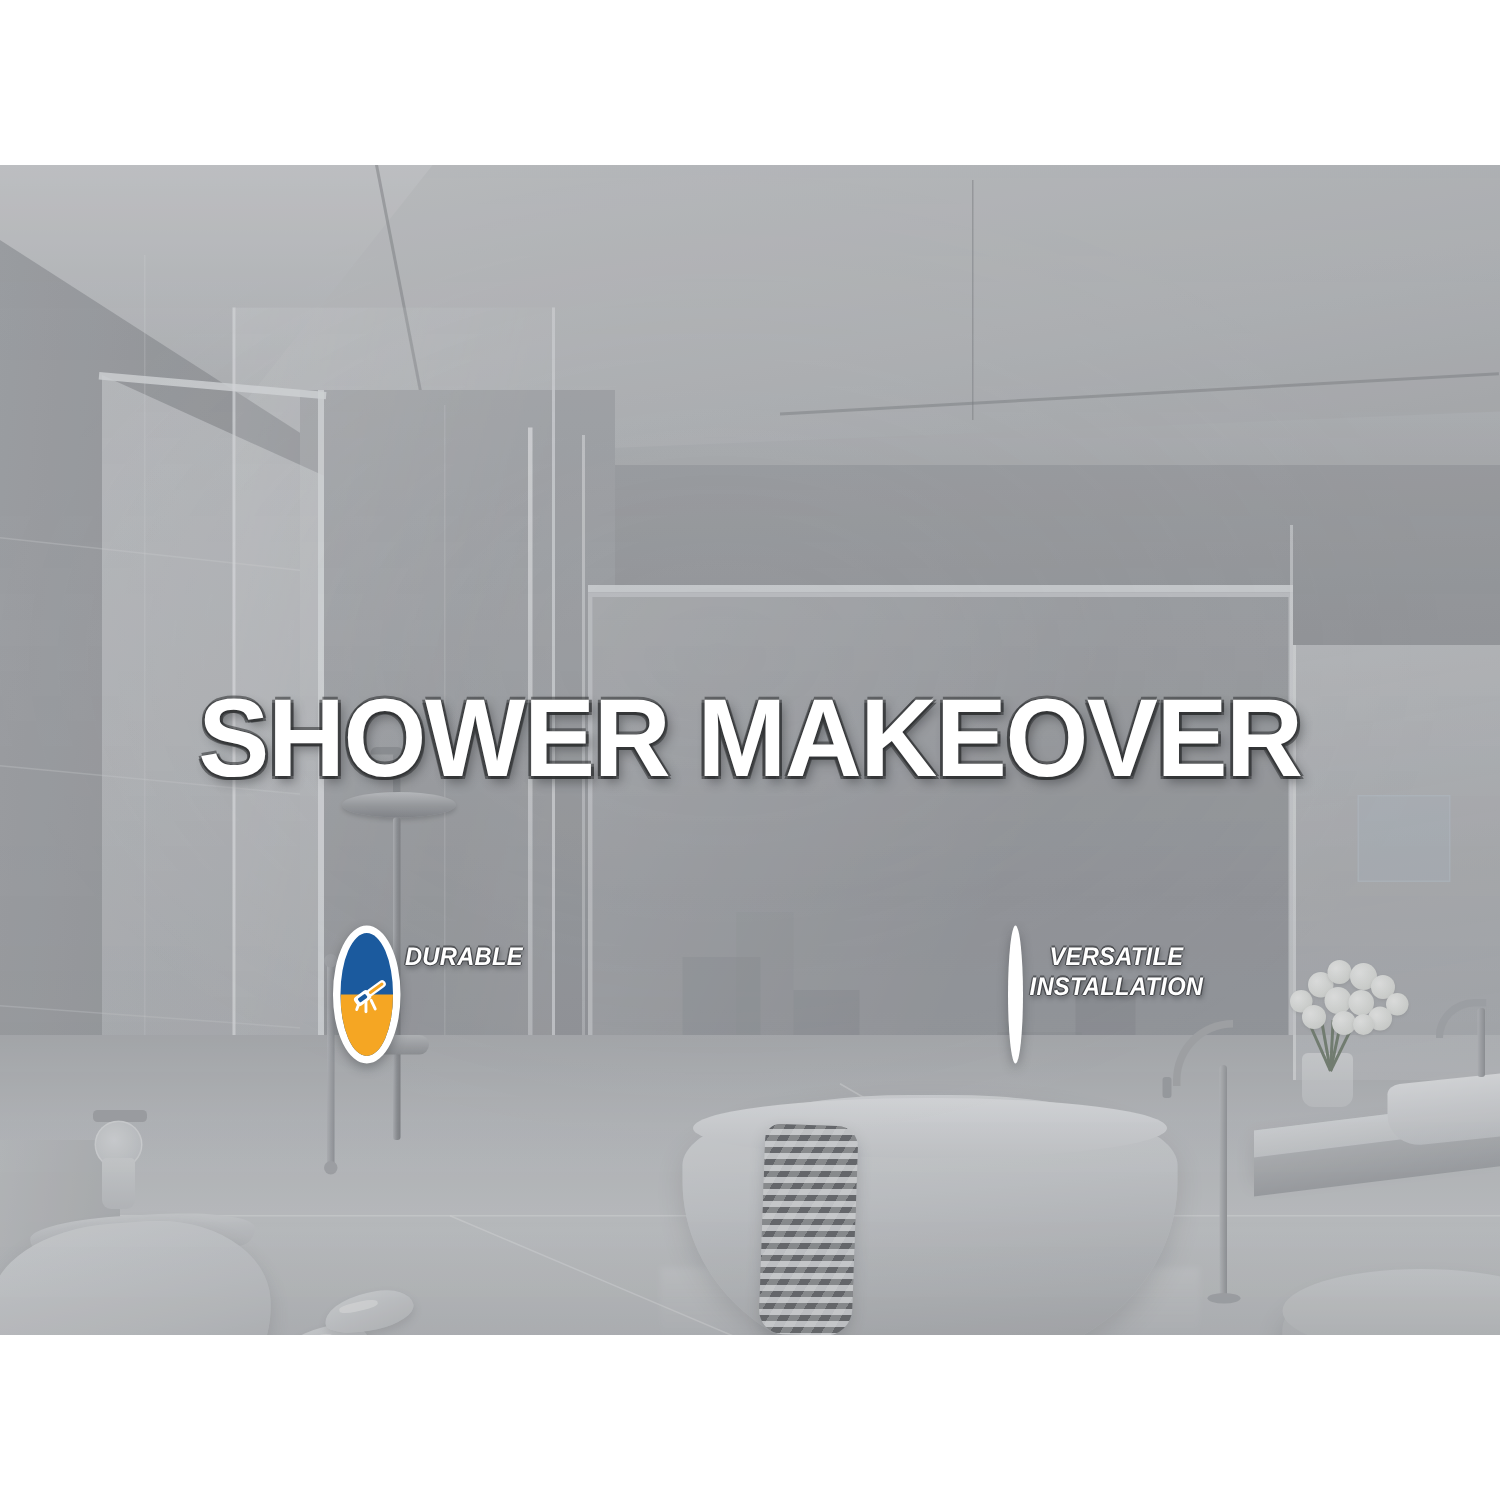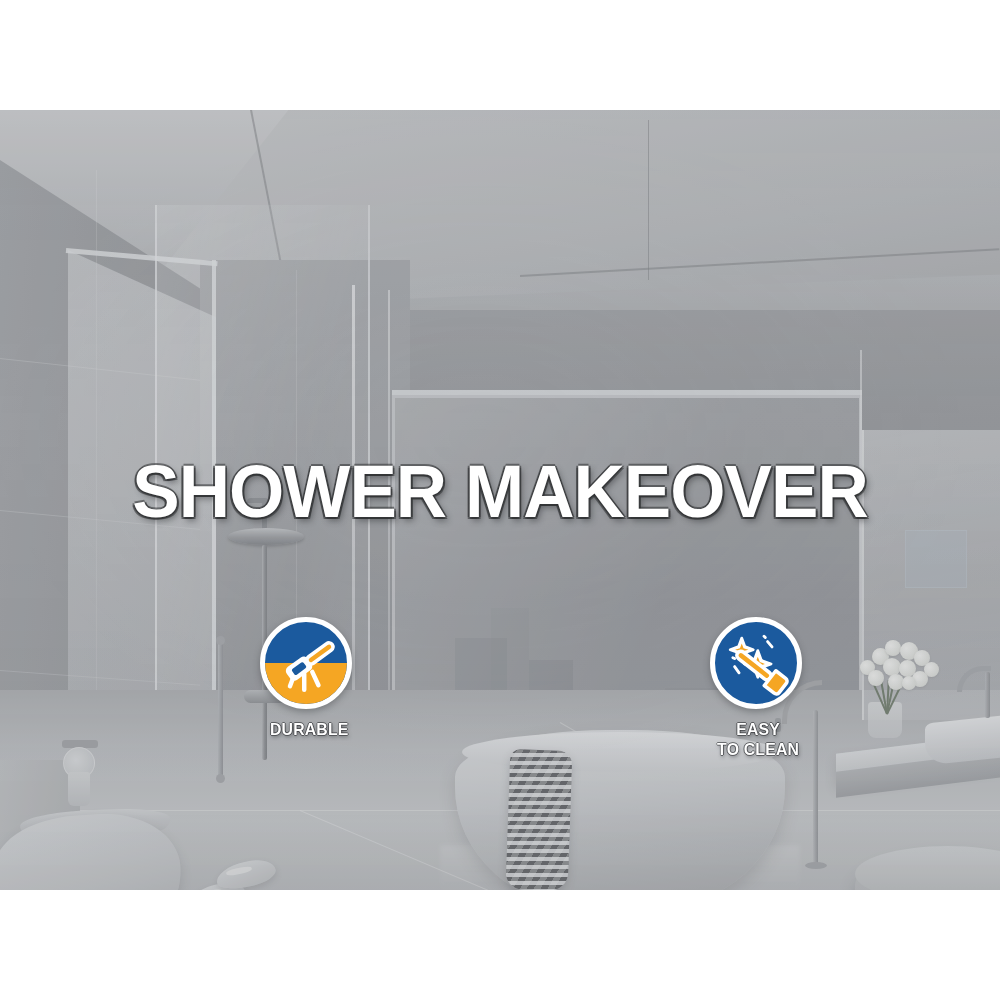--- a/index.html
+++ b/index.html
@@ -510,22 +510,23 @@
     width: 580px;
     height: 165px;
     z-index: 30;
     display: flex;
     justify-content: space-between;
     align-items: flex-start;
   }
   .feature {
     width: 130px;
     display: flex;
-    flex-direction: column;
-    align-items: flex-end;
+    flex-direction: row;
+    align-items: flex-start;
+    font-style: italic;
   }
   .badge {
     width: 92px;
     height: 92px;
     border-radius: 50%;
     background: #1b5a9e;
     border: 5px solid #ffffff;
     box-sizing: border-box;
     position: relative;
     overflow: hidden;
@@ -707,43 +708,37 @@
             <rect x="24" y="40" width="24" height="13" rx="3" fill="#ffffff" stroke="#ffffff" stroke-width="5" stroke-linejoin="round"></rect>
             <rect x="28" y="42.5" width="16" height="8" rx="2" fill="#1b5a9e"></rect>
             <rect x="48" y="42" width="34" height="9" rx="4.5" fill="#f5a623" stroke="#ffffff" stroke-width="4"></rect>
           </g>
         </svg>
       </div>
       <div class="feature-label">DURABLE</div>
     </div>
 
 
+
     <div class="feature">
       <div class="badge">
         <svg viewBox="0 0 92 92" xmlns="http://www.w3.org/2000/svg">
 
-          <path d="M30 18 L33.5 27.5 L43 31 L33.5 34.5 L30 44 L26.5 34.5 L17 31 L26.5 27.5 Z" fill="#ffffff" stroke="#ffffff" stroke-width="3" stroke-linejoin="round"></path>
-          <path d="M30 24 L32 29.5 L37.5 31 L32 32.5 L30 38 L28 32.5 L22.5 31 L28 29.5 Z" fill="#f5a623"></path>
-          <path d="M48 32 L52 43 L63 47 L52 51 L48 62 L44 51 L33 47 L44 43 Z" fill="#ffffff" stroke="#ffffff" stroke-width="3" stroke-linejoin="round"></path>
-          <path d="M48 39 L50.3 45 L56 47 L50.3 49 L48 55 L45.7 49 L40 47 L45.7 45 Z" fill="#f5a623"></path>
-          <g stroke="#ffffff" stroke-width="3.2" stroke-linecap="round">
-            <line x1="22" y1="50" x2="27" y2="57"></line>
-            <line x1="59" y1="22" x2="64" y2="28"></line>
-            <line x1="20" y1="40" x2="22" y2="41"></line>
-            <line x1="55" y1="16" x2="56.5" y2="17.5"></line>
+          <g transform="rotate(45 46 46)">
+            <rect x="14" y="42" width="34" height="8" rx="2" fill="#ffffff" stroke="#ffffff" stroke-width="4.5" stroke-linejoin="round"></rect>
+            <rect x="46" y="39" width="26" height="14" rx="4" fill="#f5a623" stroke="#ffffff" stroke-width="4.5" stroke-linejoin="round"></rect>
           </g>
 
-          <g transform="rotate(38 52 56)">
-            <rect x="18" y="51" width="46" height="9" rx="4.5" fill="#f5a623" stroke="#ffffff" stroke-width="4"></rect>
-            <path d="M64 45 h14 a4 4 0 0 1 4 4 v13 a4 4 0 0 1 -4 4 h-14 z" fill="#f5a623" stroke="#ffffff" stroke-width="4" stroke-linejoin="round"></path>
+          <g transform="rotate(-45 46 46)">
+            <rect x="20" y="42" width="34" height="9" rx="4.5" fill="#ffffff" stroke="#ffffff" stroke-width="4.5" stroke-linejoin="round"></rect>
+            <path d="M54 33 a13.5 13.5 0 1 1 0 27 a13.5 13.5 0 0 1 -9.5 -4 l8 -9.5 l-8 -9.5 a13.5 13.5 0 0 1 9.5 -4 z" fill="#f5a623" stroke="#ffffff" stroke-width="4.5" stroke-linejoin="round"></path>
           </g>
         </svg>
       </div>
-      <div class="feature-label">EASY
-TO CLEAN</div>
+      <div class="feature-label">VERSATILE
+INSTALLATION</div>
     </div>
-
   </div>
 
   <div class="band band-top"></div>
   <div class="band band-bottom"></div>
 
 </div>
 
 </body></html>

